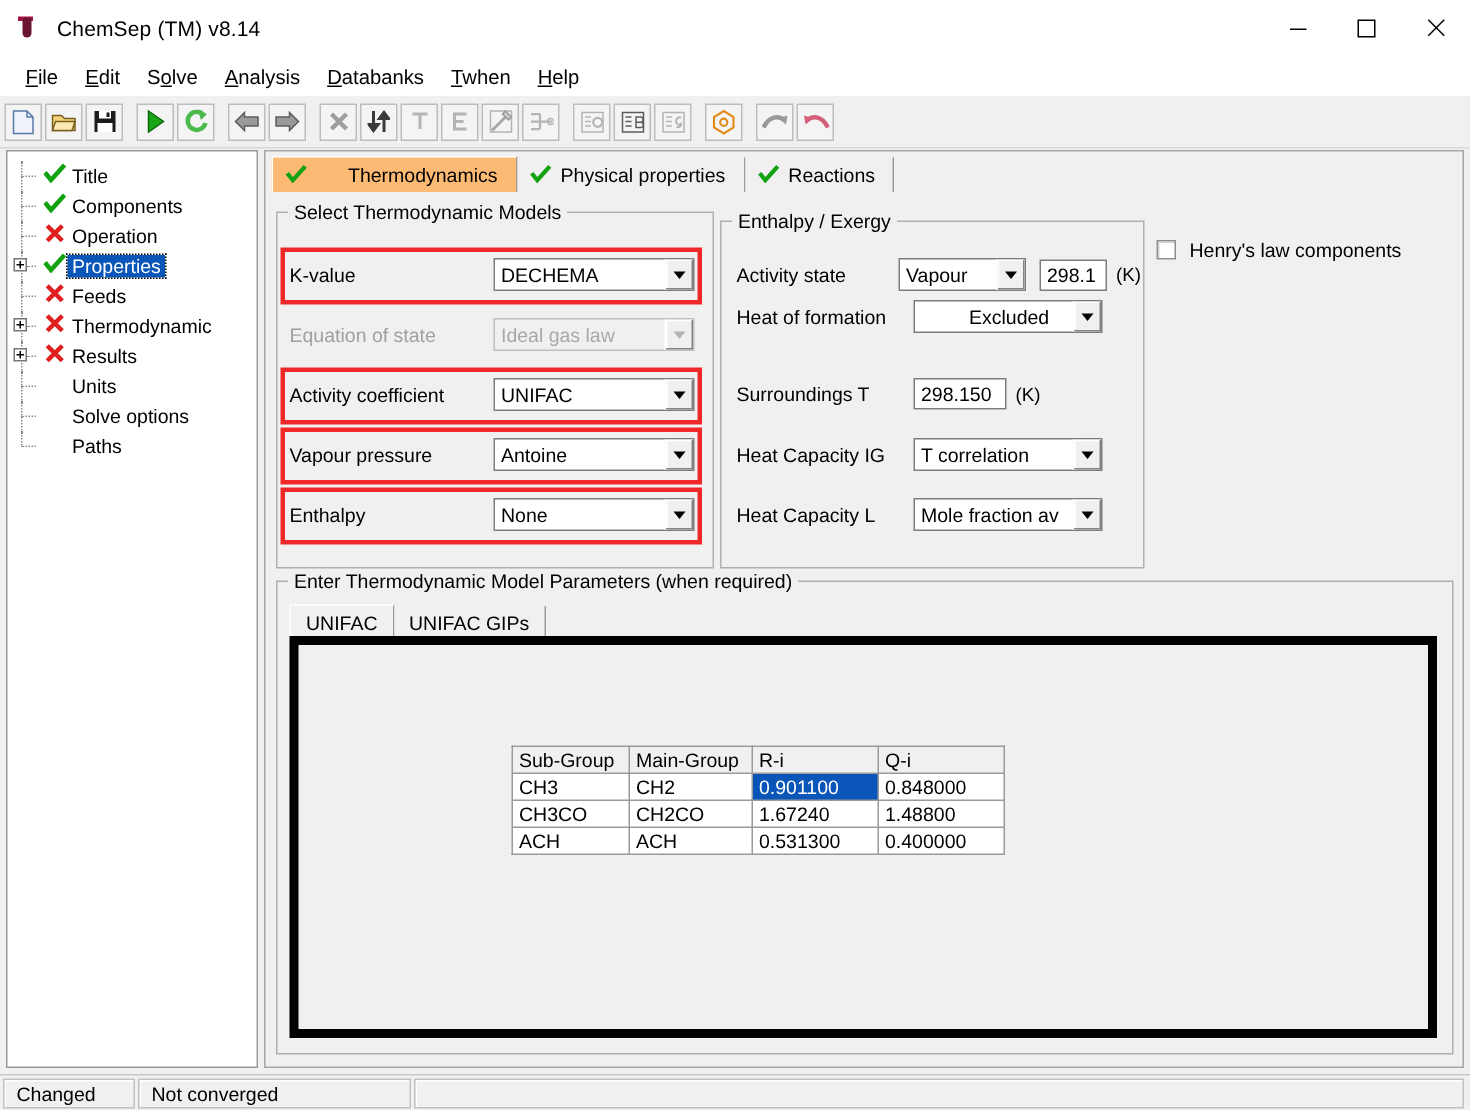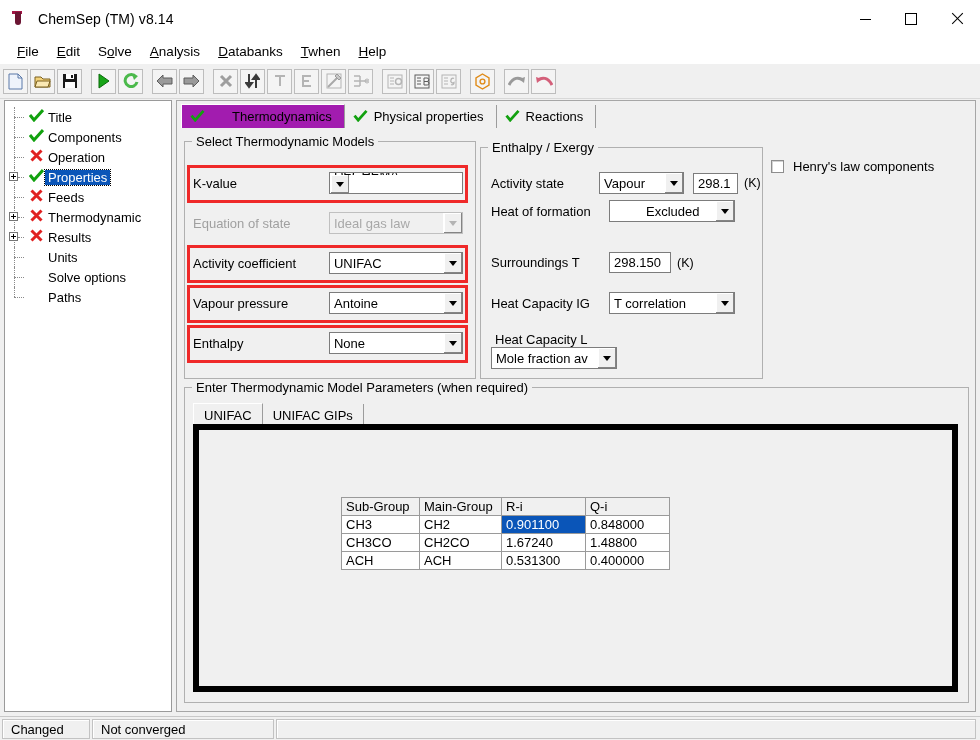--- a/index.html
+++ b/index.html
@@ -148,21 +148,21 @@
     display: flex; align-items: flex-end;
   }
   .tab {
     height: 23px; padding: 0 12px 0 8px;
     display: flex; align-items: center; gap: 6px;
     background: #f0f0f0;
     border-right: 1px solid #9c9c9c;
     font-size: 13px; cursor: default;
   }
   .tab.active {
-    background: #a21caf;
+    background: #fdba74;
     border-top: 1px solid #ffffff;
     border-left: 1px solid #ffffff;
     gap: 27px;
   }
   .tabcheck { color: #12a10f; font-weight: bold; font-size: 14px; }
 
   
   .groupbox {
     position: absolute;
     border: 1px solid #b0b0b0;
@@ -593,21 +593,21 @@
         </span>
         <span>Reactions</span>
       </div>
     </div>
 
     <div class="groupbox" id="gb-models">
       <div class="gb-title">Select Thermodynamic Models</div>
 
       <div class="frow" style="left:8px; top:30px; width:270px;">
         <span class="flabel" style="width:137px;">K-value</span>
-        <span class="combo" style="width:135px;flex-direction:column;">
+        <span class="combo" style="width:135px;">
           <span class="cval">DECHEMA</span>
           <span class="carrow">
               <i></i>
             </span>
         </span>
       </div>
       <div class="hilite" style="left:2px; top:23px; width:281px; height:38px;"></div>
 
       <div class="frow" style="left:8px; top:70px; width:270px;">
         <span class="flabel disabled" style="width:137px;">Equation of state</span>
@@ -691,21 +691,21 @@
       <div class="frow" style="left:10px; top:144px;">
         <span class="flabel" style="width:118px;">Heat Capacity IG</span>
         <span class="combo" style="width:126px;">
           <span class="cval">T correlation</span>
           <span class="carrow">
               <i></i>
             </span>
         </span>
       </div>
 
-      <div class="frow" style="left:10px; top:184px;flex-direction:column;">
+      <div class="frow" style="left:10px; top:184px;">
         <span class="flabel" style="width:118px;">Heat Capacity L</span>
         <span class="combo" style="width:126px;">
           <span class="cval">Mole fraction av</span>
           <span class="carrow">
               <i></i>
             </span>
         </span>
       </div>
     </div>
 

